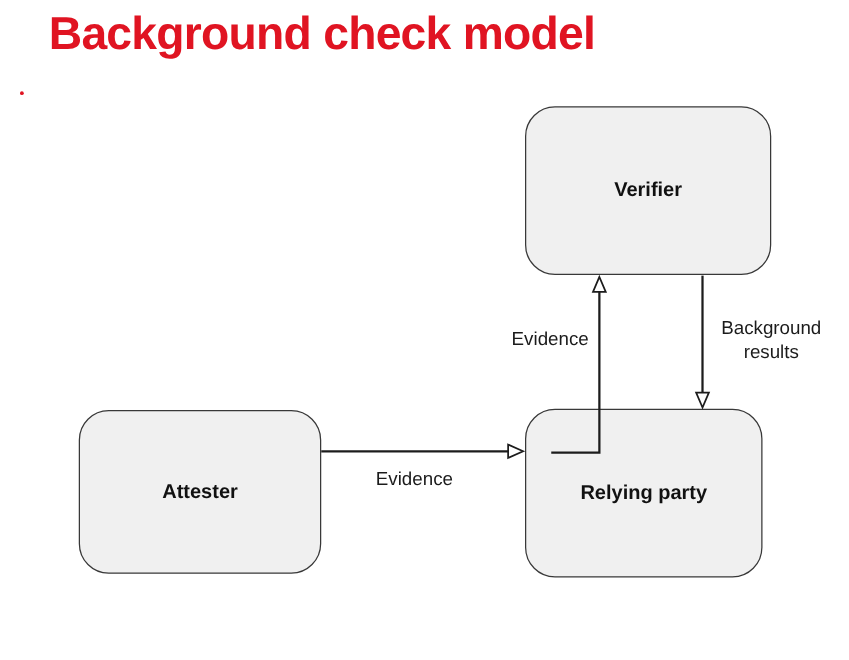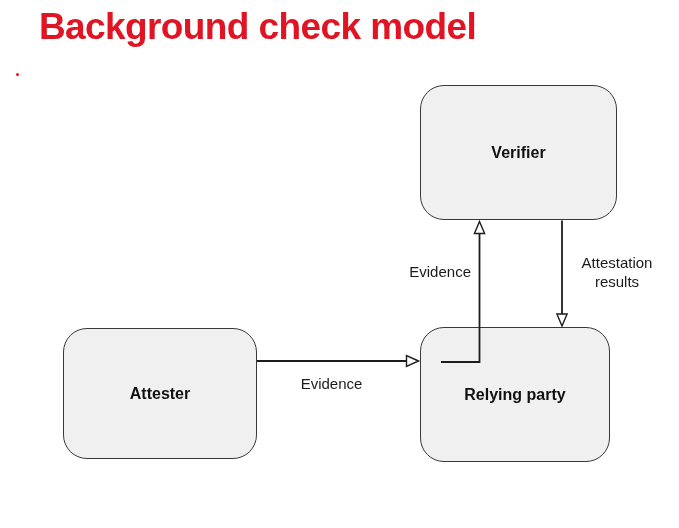--- a/index.html
+++ b/index.html
@@ -99,17 +99,17 @@
     </g>
 
     <g>
       <line x1="562" y1="220.5" x2="562" y2="314"></line>
       <polygon points="562,326 556.9,314 567.1,314"></polygon>
     </g>
   </svg>
 
   <div class="edge-label edge-label-evidence-up">Evidence</div>
 
-  <div class="edge-label edge-label-attestation">Attestation results</div>
+  <div class="edge-label edge-label-attestation">Background results</div>
 
   <div class="edge-label edge-label-evidence-right">Evidence</div>
 
 </div>
 
 </body></html>

